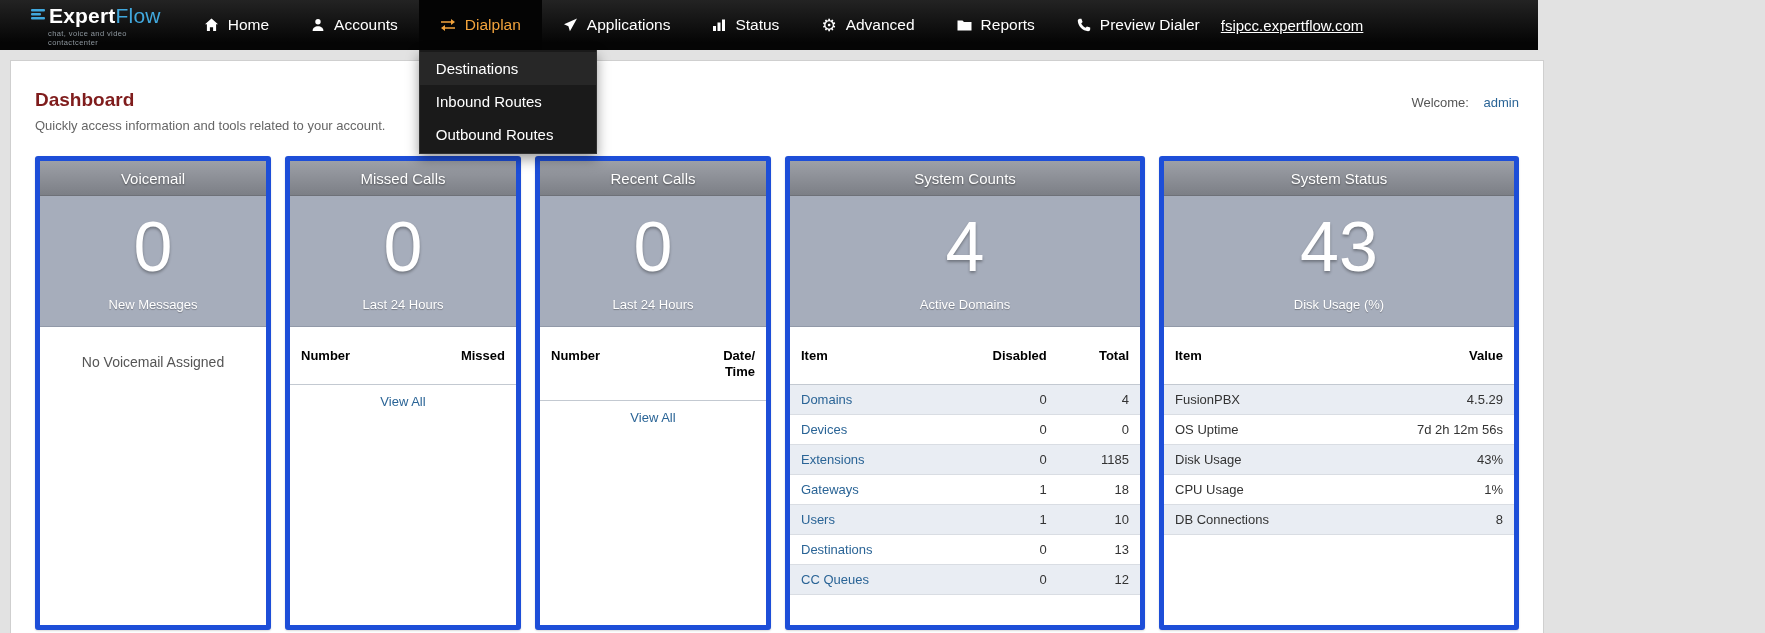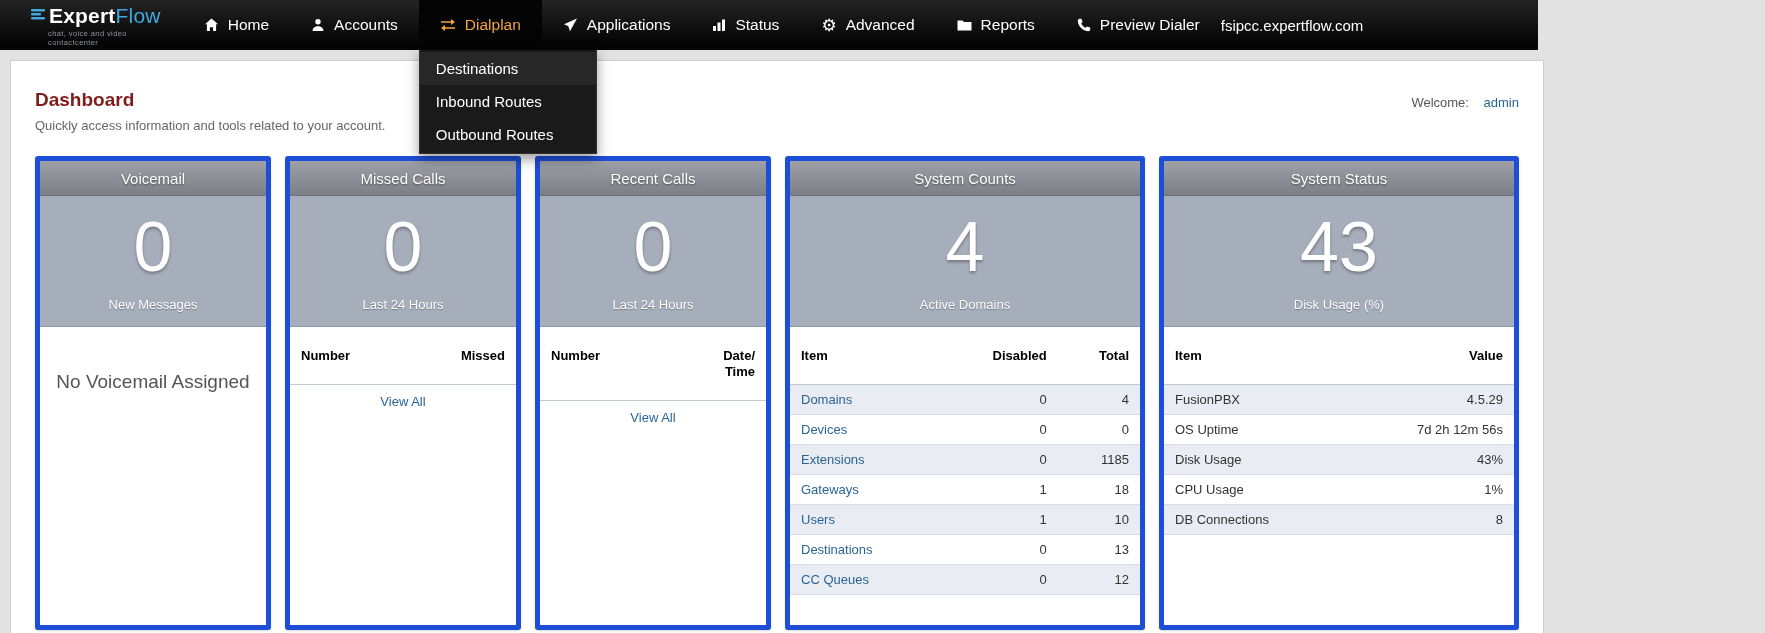--- a/index.html
+++ b/index.html
@@ -22,21 +22,21 @@
   .brand-text .flow { color:#41a8dd; font-weight:normal; }
   .brand-tagline { font-size:7.5px; color:#8e979e; letter-spacing:.4px; margin-top:1px; padding-left:18px; }
   .nav-items { display:flex; align-items:stretch; margin-left:22px; }
   .nav-item {
     display:flex; align-items:center; gap:9px; padding:0 21px;
     color:#fff; font-size:15.5px; cursor:pointer; position:relative; white-space:nowrap;
   }
   .nav-item svg, .nav-item .glyph { display:block; }
   .glyph { font-size:17px; line-height:1; }
   .nav-item.active { background:#040404; color:#f2a33c; }
-  .nav-domain { margin-left:auto; margin-right:249px; align-self:center; color:#fff; font-size:15px; }
+  .nav-domain { margin-left:auto; margin-right:249px; align-self:center; color:#fff; font-size:15px;text-decoration:underline; }
   
   .dropdown {
     position:absolute; top:50px; left:0; width:178px;
     background:#1a1a1a; border:1px solid #303030; border-top:none;
     box-shadow:0 5px 12px rgba(0,0,0,.4); padding:2px 0; z-index:70;
   }
   .dd-item { padding:8px 16px; color:#fff; font-size:15px; cursor:pointer; white-space:nowrap; }
   .dd-item.hovered { background:#272727; }
   .dd-item.highlight { color:#f2a33c; }
   
@@ -70,21 +70,21 @@
   .card-count {
     background:#a6adbb; border-bottom:1px solid #9199a8;
     text-align:center; padding:16px 0 14px 0;
   }
   .count-number {
     font-size:70px; line-height:1.0; color:#fff;
     text-shadow:0 2px 3px rgba(0,0,0,.32);
   }
   .count-label { font-size:13px; color:#fff; margin-top:15px; text-shadow:0 1px 1px rgba(0,0,0,.3); }
   .card-body { flex:1; background:#fff; overflow:hidden; }
-  .empty-text { text-align:center; color:#555; font-size:19px; padding-top:44px; }
+  .empty-text { text-align:center; color:#555; font-size:14px; padding-top:27px; }
   table { width:100%; border-collapse:collapse; font-size:13px; }
   th {
     color:#000000; font-weight:bold; text-align:left;
     padding:21px 11px; border-bottom:1px solid #c3c9d1; background:#fff;
     vertical-align:top;
   }
   th.num, td.num { text-align:right; }
   td { padding:7px 11px; border-bottom:1px solid #d9dde3; color:#333; }
   tr.odd td { background:#e9edf3; }
   .view-all { text-align:center; padding:9px 0; font-size:13px; }

